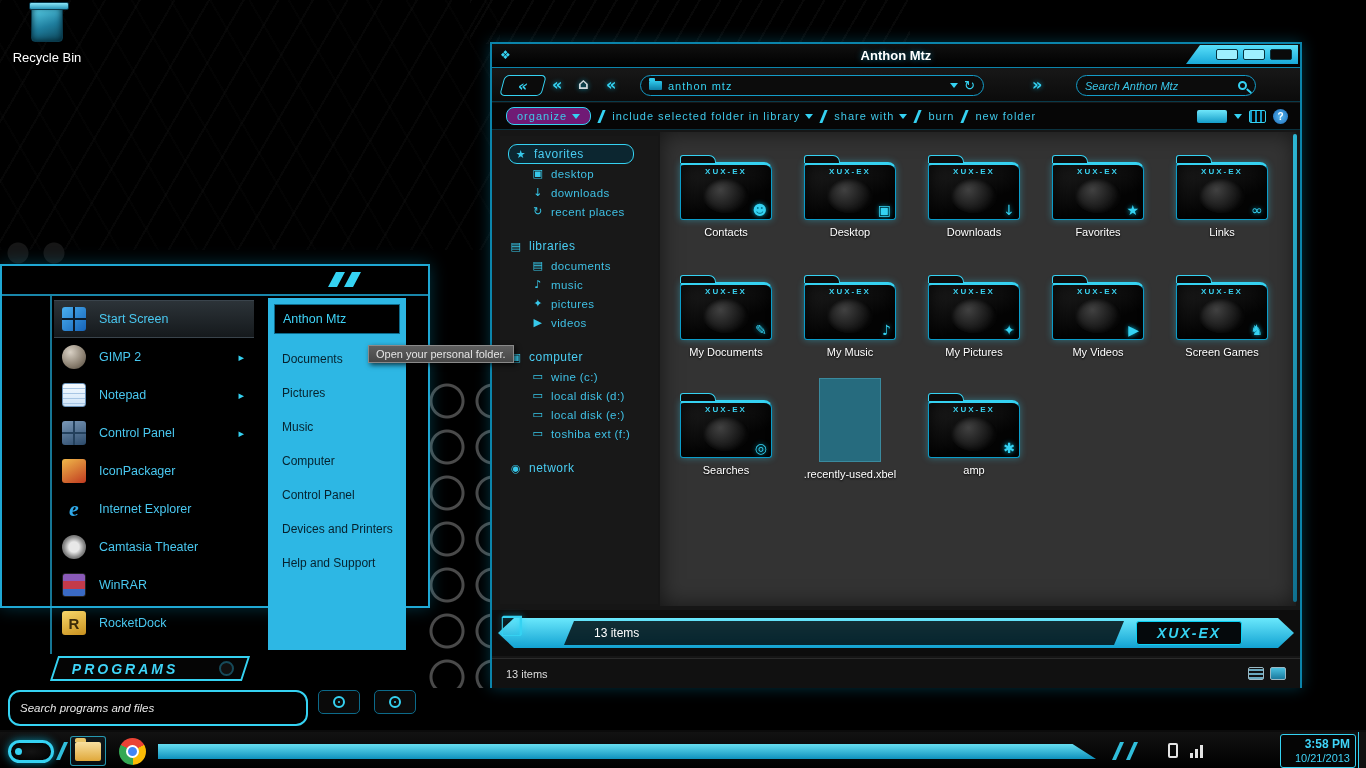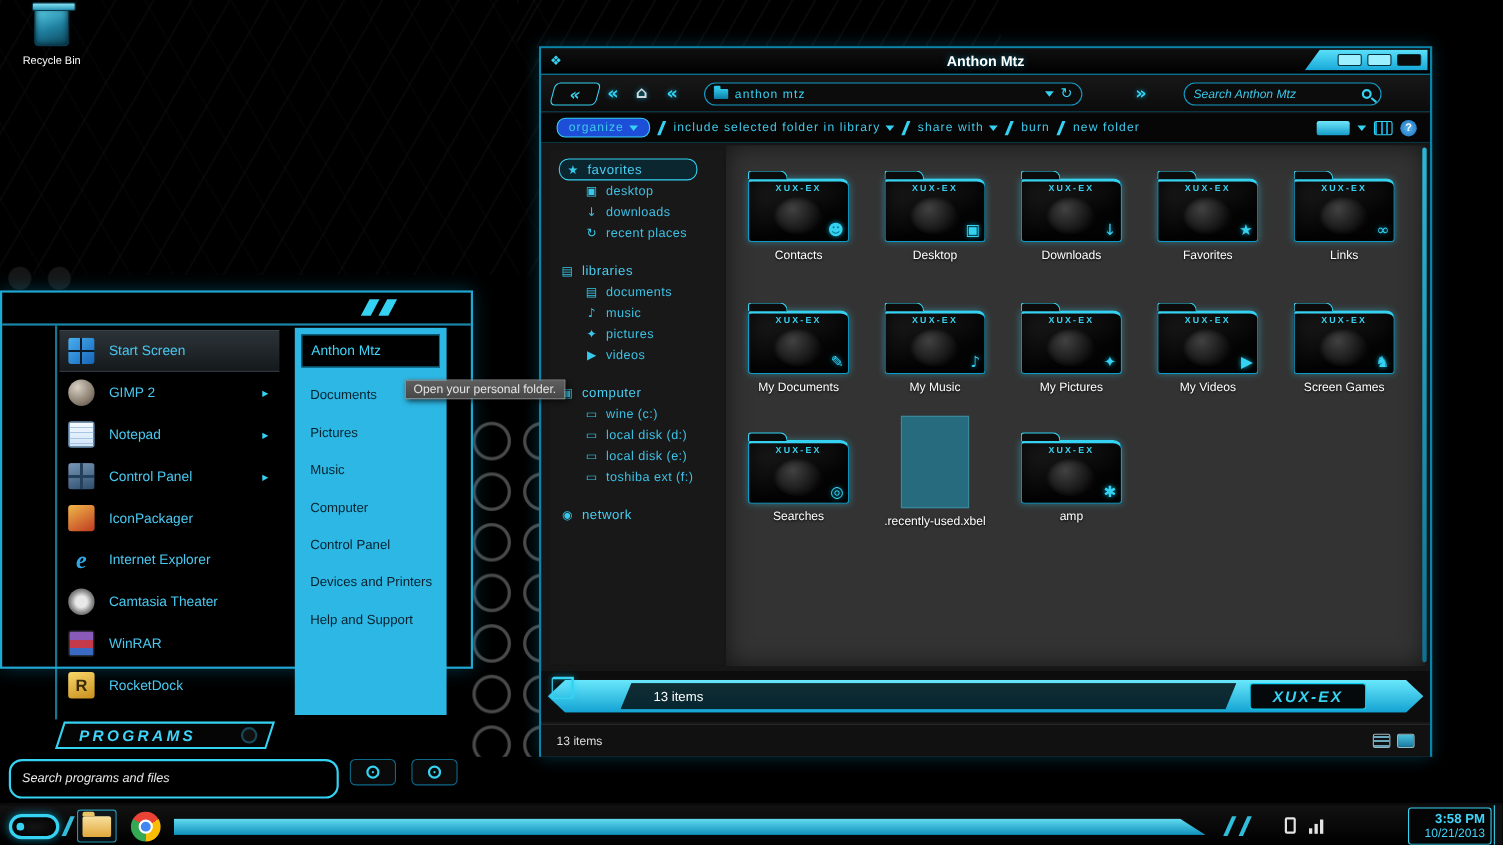--- a/index.html
+++ b/index.html
@@ -22,21 +22,21 @@
     background-image:radial-gradient(circle,transparent 14px,#5c5c5c 15px,#5c5c5c 17px,transparent 18px);
     background-size:46px 46px}
 
   
   .bin-wrap{position:absolute;left:10px;top:6px;width:74px;text-align:center;z-index:1}
   .bin{width:32px;height:36px;margin:0 auto;position:relative;
     background:linear-gradient(160deg,#5ed6ee,#1f7e9e 55%,#0d4558);
     border:1px solid #0a3a4c;border-radius:3px 3px 4px 4px;box-shadow:inset 0 0 6px #02222e}
   .bin::before{content:"";position:absolute;left:-3px;top:-5px;width:38px;height:6px;
     background:linear-gradient(#8ae6f8,#2a96b8);border:1px solid #0a3a4c;border-radius:2px}
-  .bin-label{margin-top:8px;font-size:10px;color:#fff;text-shadow:0 1px 3px #000}
+  .bin-label{margin-top:8px;font-size:13px;color:#fff;text-shadow:0 1px 3px #000}
 
   
   .win{position:absolute;left:490px;top:42px;width:812px;height:646px;background:#161616;
     border:2px solid var(--cydk);box-shadow:0 0 14px rgba(0,200,255,.25);z-index:2}
   .titlebar{position:absolute;left:0;top:0;width:100%;height:24px;background:linear-gradient(#101010,#000);
     border-bottom:1px solid var(--cydk)}
   .title{position:absolute;left:0;right:0;top:0;text-align:center;line-height:24px;color:#fff;
     font-weight:bold;font-size:13px;text-shadow:0 0 6px rgba(0,200,255,.5)}
   .win-emblem{position:absolute;left:8px;top:4px;color:var(--cy);font-size:12px}
   .win-ctrls{position:absolute;right:2px;top:1px;width:112px;height:19px;display:flex;align-items:center;
@@ -60,21 +60,21 @@
   .refresh{color:var(--cy);font-size:13px;line-height:1}
   .search-input{flex:1;background:transparent;border:none;outline:none;color:var(--cy);
     font-style:italic;font-size:11px;font-family:"Liberation Sans",sans-serif}
   .search-input::placeholder{color:#39c6e8;opacity:1}
   .lens{width:9px;height:9px;border:2px solid var(--cy);border-radius:50%;position:relative;flex:none}
   .lens::after{content:"";position:absolute;left:6px;top:7px;width:6px;height:2px;background:var(--cy);transform:rotate(40deg)}
 
   .toolbar{position:absolute;left:0;top:59px;width:100%;height:27px;background:#060606;
     border-bottom:1px solid #0a3340;display:flex;align-items:center;padding-left:14px}
   .tb-item{color:#3fc9ea;font-size:11px;letter-spacing:1px;display:flex;align-items:center;gap:5px;white-space:nowrap}
-  .tb-pill{border:1px solid var(--cy);border-radius:8px;padding:2px 10px;background:#1d4ed8}
+  .tb-pill{border:1px solid var(--cy);border-radius:8px;padding:2px 10px;background:#701a75}
   .tick{width:3px;height:13px;background:var(--cy);transform:skewX(-22deg);margin:0 9px;flex:none}
   .tb-right{position:absolute;right:12px;top:6px;display:flex;align-items:center;gap:7px}
   .prev-rect{width:30px;height:13px;background:linear-gradient(#6fe6fa,#149cc8);border-radius:2px}
   .views-ic{width:17px;height:13px;border:1px solid var(--cy);border-radius:2px;
     background:repeating-linear-gradient(90deg,var(--cyd) 0 2px,transparent 2px 5px)}
   .help-ic{width:15px;height:15px;border-radius:50%;background:radial-gradient(#5ab8f0,#1a6ab8);
     color:#fff;font-size:10px;font-weight:bold;text-align:center;line-height:15px}
 
   .sidebar{position:absolute;left:8px;top:92px;width:158px;height:468px;padding:8px 0 0 8px;background:#181818}
   .side-sec{margin-bottom:15px}

